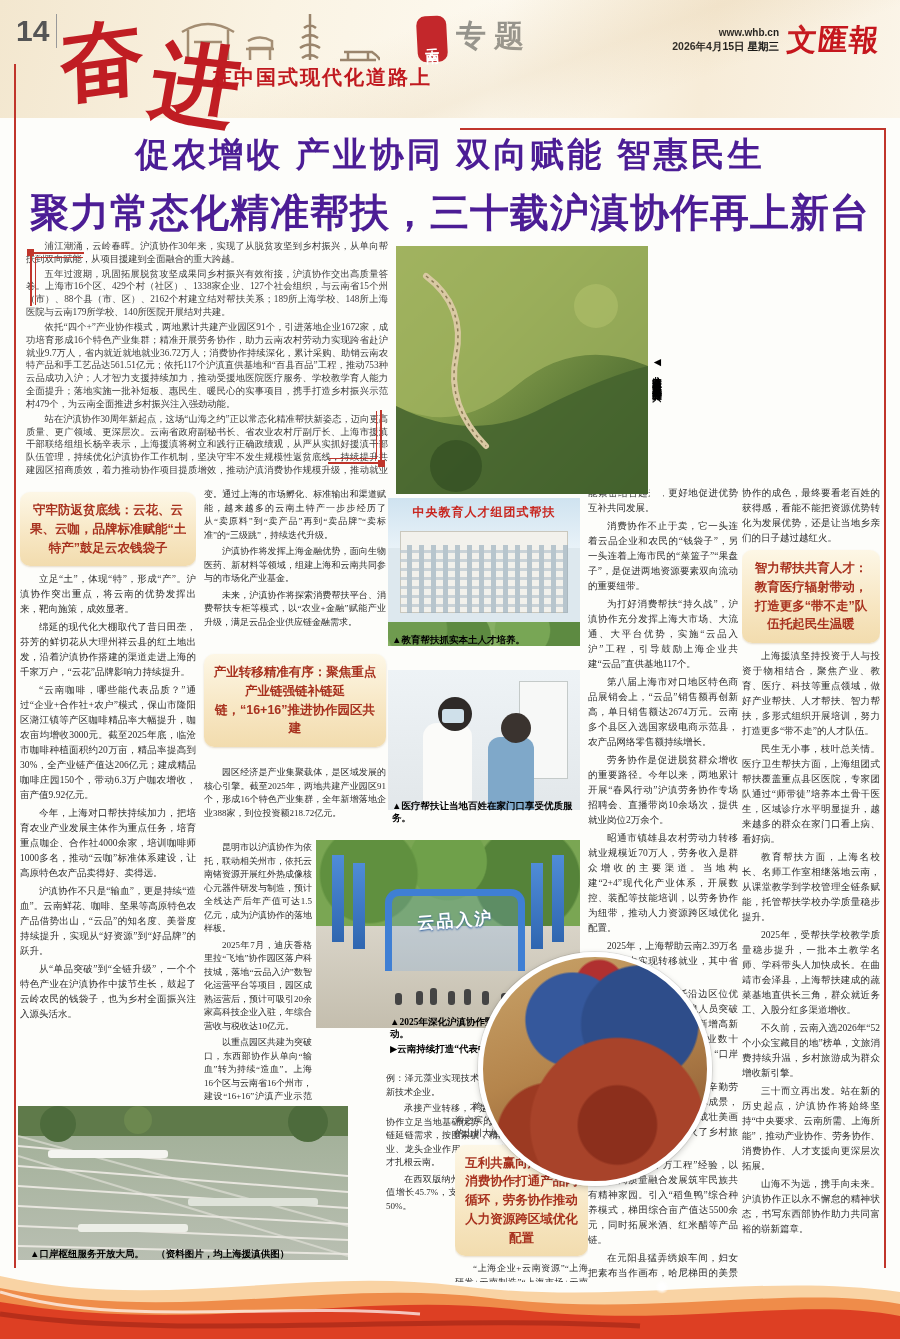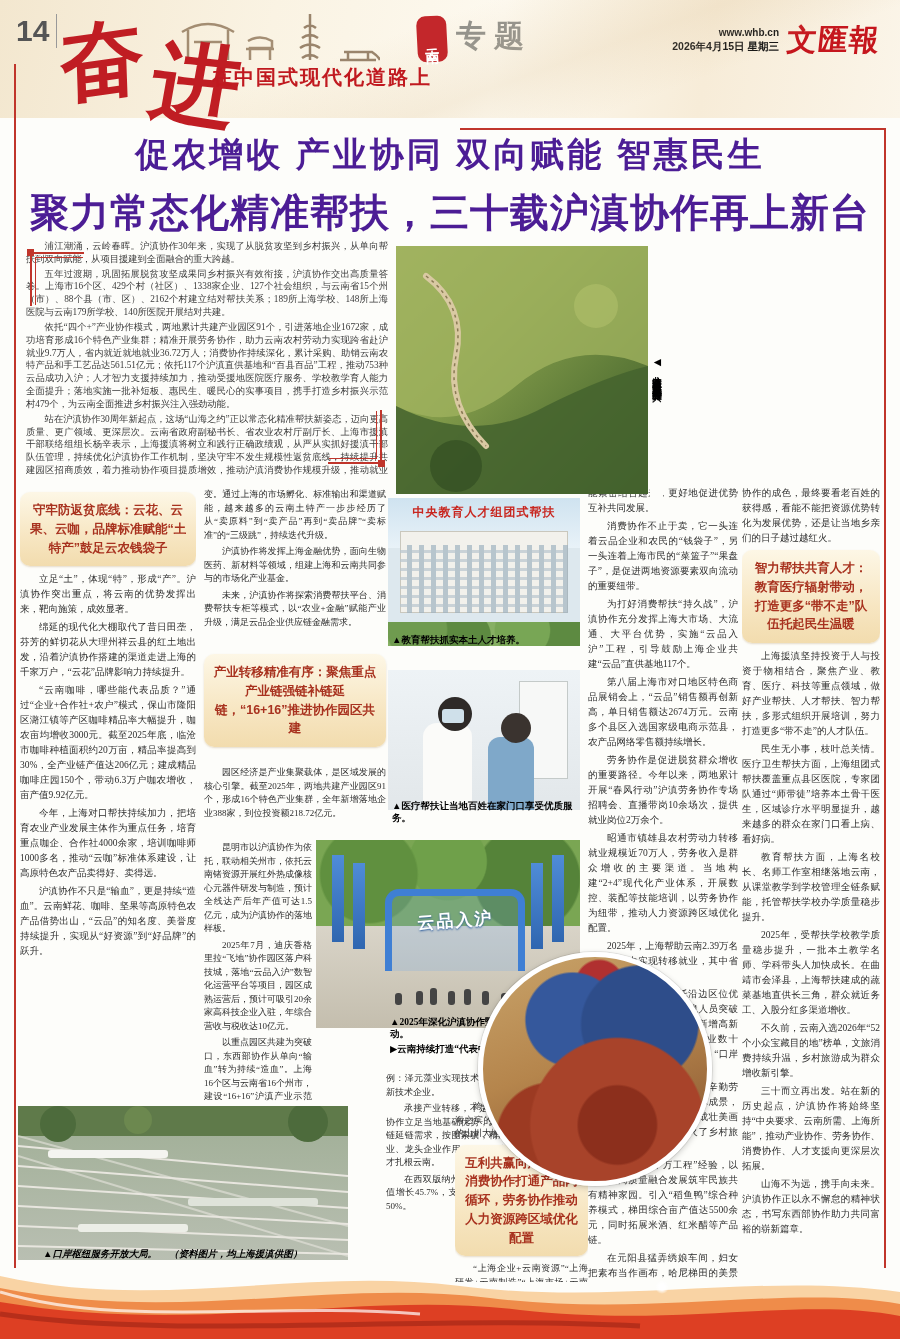--- a/index.html
+++ b/index.html
@@ -250,34 +250,35 @@
           <path d="M0 120 L330 134"></path>
           <path d="M0 140 L330 148"></path>
         <path d="M0 50 L330 150" opacity="0.6"></path>
           <path d="M0 30 L330 120" opacity="0.6"></path>
       </g>
       <rect x="30" y="44" width="120" height="8" rx="3" fill="#f4f4f0"></rect>
       <rect x="170" y="92" width="130" height="8" rx="3" fill="#dfe3da"></rect>
       <rect x="60" y="118" width="110" height="8" rx="3" fill="#eceee7"></rect>
     </svg>
   </div>
-  <div class="cap" style="left:43px;top:1248px;width:330px;font-style:italic;">
+  <div class="cap" style="left:30px;top:1248px;width:330px;">
     <span>▲口岸枢纽服务开放大局。</span>
     <span style="margin-left:10px;">（资料图片，均上海援滇供图）</span>
   </div>
 
   <div class="col fz95" style="left:20px;top:488px;width:176px;height:600px;">
     <div class="nbox">
       <div class="t">守牢防返贫底线：云花、云果、云咖，品牌标准赋能“土特产”鼓足云农钱袋子</div>
     </div>
     <p>立足“土”，体现“特”，形成“产”。沪滇协作突出重点，将云南的优势发挥出来，靶向施策，成效显著。</p>
     <p>绵延的现代化大棚取代了昔日田垄，芬芳的鲜切花从大理州祥云县的红土地出发，沿着沪滇协作搭建的渠道走进上海的千家万户，“云花”品牌影响力持续提升。</p>
     <p>“云南咖啡，哪些能代表品质？”通过“企业+合作社+农户”模式，保山市隆阳区潞江镇等产区咖啡精品率大幅提升，咖农亩均增收3000元。截至2025年底，临沧市咖啡种植面积约20万亩，精品率提高到30%，全产业链产值达206亿元；建成精品咖啡庄园150个，带动6.3万户咖农增收，亩产值9.92亿元。</p>
     <p>今年，上海对口帮扶持续加力，把培育农业产业发展主体作为重点任务，培育重点咖企、合作社4000余家，培训咖啡师1000多名，推动“云咖”标准体系建设，让高原特色农产品卖得好、卖得远。</p>
     <p>沪滇协作不只是“输血”，更是持续“造血”。云南鲜花、咖啡、坚果等高原特色农产品借势出山，“云品”的知名度、美誉度持续提升，实现从“好资源”到“好品牌”的跃升。</p>
+    <p>从“单品突破”到“全链升级”，一个个特色产业在沪滇协作中拔节生长，鼓起了云岭农民的钱袋子，也为乡村全面振兴注入源头活水。</p>
   </div>
 
   <div class="col fz9" style="left:204px;top:488px;width:182px;height:160px;">
     <p style="text-indent:0;">变。通过上海的市场孵化、标准输出和渠道赋能，越来越多的云南土特产一步步经历了从“卖原料”到“卖产品”再到“卖品牌”“卖标准”的“三级跳”，持续迭代升级。</p>
     <p>沪滇协作将发挥上海金融优势，面向生物医药、新材料等领域，组建上海和云南共同参与的市场化产业基金。</p>
     <p>未来，沪滇协作将探索消费帮扶平台、消费帮扶专柜等模式，以“农业+金融”赋能产业升级，满足云品企业供应链金融需求。</p>
   </div>
   <div style="position:absolute;left:204px;top:650px;width:182px;">
     <div class="nbox">
         <div class="t">产业转移精准有序：聚焦重点产业链强链补链延链，“16+16”推进协作园区共建</div>

